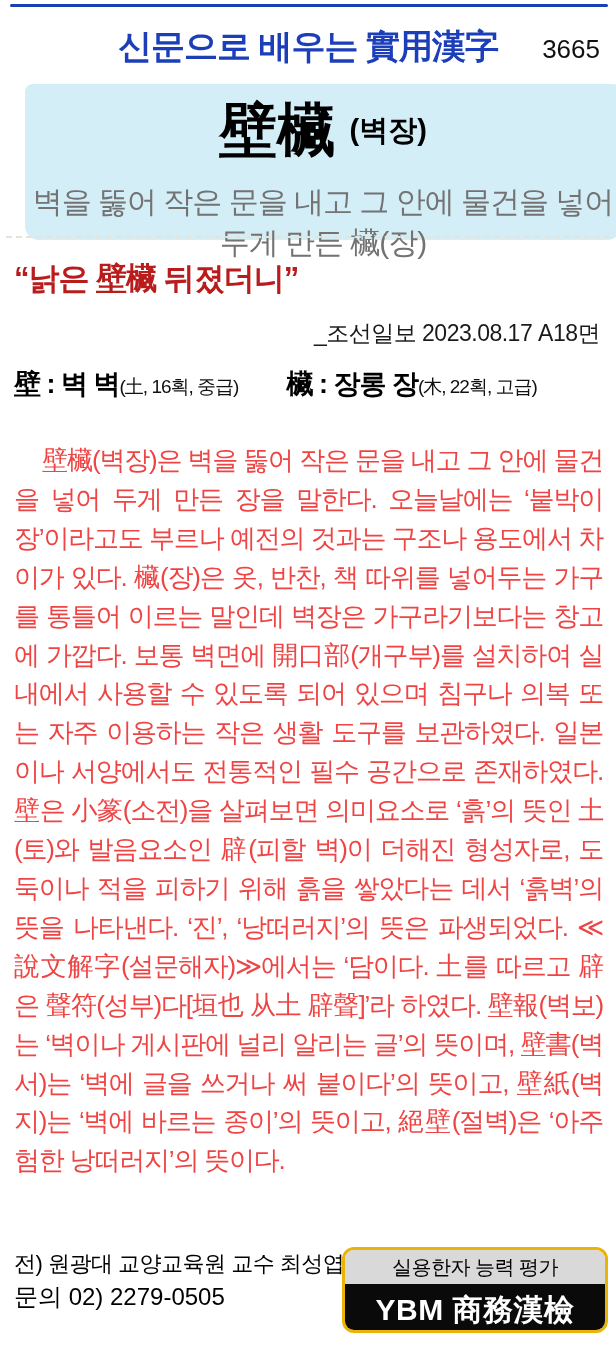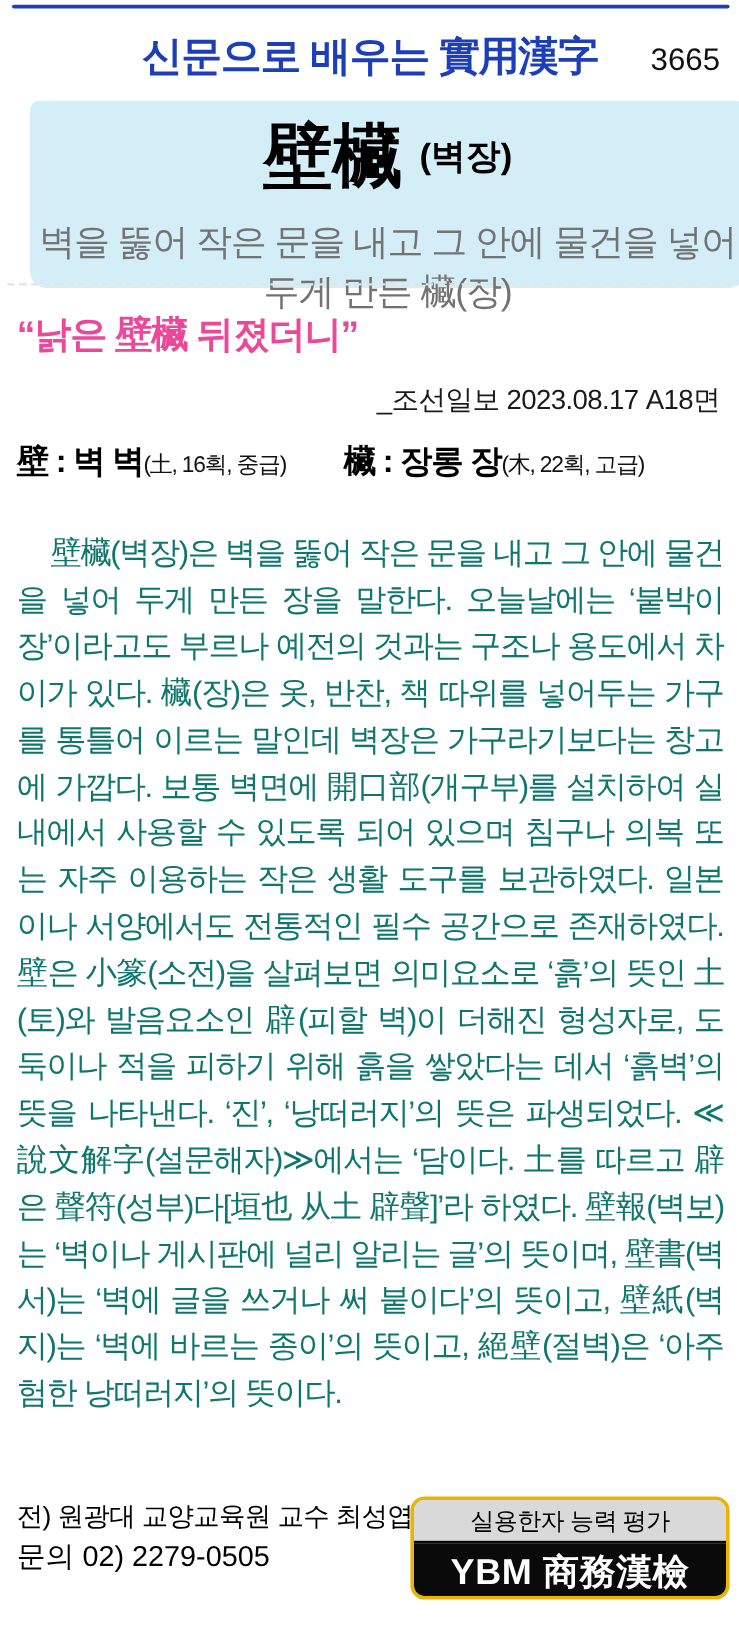--- a/index.html
+++ b/index.html
@@ -16,31 +16,31 @@
   
   .word-box { position: absolute; top: 84px; left: 10px; width: 596px; height: 156px; background: #d4eef8; border-radius: 8px 8px 14px 14px; margin-left: 15px; }
   .word-line { position: absolute; top: 8px; left: 0; right: 0; text-align: center; white-space: nowrap; }
   .word-hanja { font-family: "Liberation Serif", "DejaVu Serif", serif; font-size: 58px; font-weight: 600; color: #000; vertical-align: baseline; }
   .word-hangul { font-size: 29px; font-weight: bold; color: #000; margin-left: 10px; vertical-align: 10px; }
   .word-def { position: absolute; top: 98px; left: 0; right: 0; text-align: center; font-size: 30px; color: #737373; letter-spacing: -1px; }
 
   .dashed-sep { position: absolute; top: 236px; left: 6px; right: 6px; border-top: 2px dashed #e9e3d6; }
 
   
-  .quote { position: absolute; top: 258px; left: 14px; font-size: 31px; font-weight: bold; color: #ec4899; letter-spacing: -1px; }
+  .quote { position: absolute; top: 258px; left: 14px; font-size: 31px; font-weight: bold; color: #b91c1c; letter-spacing: -1px; }
   .source { position: absolute; top: 318px; right: 16px; font-size: 23px; color: #1a1a1a; letter-spacing: -0.5px; }
 
   
   .char-row { position: absolute; top: 366px; left: 14px; right: 10px; display: flex; gap: 48px; white-space: nowrap; }
   .char-entry { font-size: 27px; }
   .char-main { font-weight: bold; color: #000; letter-spacing: -1px; }
   .char-detail { font-size: 19px; color: #111; letter-spacing: -1px; }
 
   
-  .article { position: absolute; top: 441px; left: 14px; width: 589px; font-size: 26px; line-height: 38.9px; color: #0f766e; text-align: justify; text-indent: 28px; letter-spacing: -1.2px; word-break: break-all; }
+  .article { position: absolute; top: 441px; left: 14px; width: 589px; font-size: 26px; line-height: 38.9px; color: #ef4444; text-align: justify; text-indent: 28px; letter-spacing: -1.2px; word-break: break-all; }
 
   
   .footer-author  { position: absolute; top: 1249px; left: 14px; font-size: 22px; color: #000; letter-spacing: -0.5px; }
   .footer-contact { position: absolute; top: 1281px; left: 14px; font-size: 24px; color: #000; text-align: center; }
   .footer-site    { position: absolute; top: 1311px; left: 14px; font-size: 24px; color: #000; }
 
   .badge { position: absolute; top: 1247px; left: 342px; width: 266px; height: 86px; border-radius: 12px; overflow: hidden; border: 3px solid #eab308; }
   .badge-top { height: 36px; background: #d9d9d9; display: flex; align-items: center; justify-content: center; font-size: 20px; color: #000; letter-spacing: -0.5px; border-bottom: 2px solid #0a0a0a; }
   .badge-bottom { height: 48px; background: #0a0a0a; display: flex; align-items: center; justify-content: center; color: #ffffff; font-size: 30px; font-weight: bold; letter-spacing: 0.5px; }
 </style>

